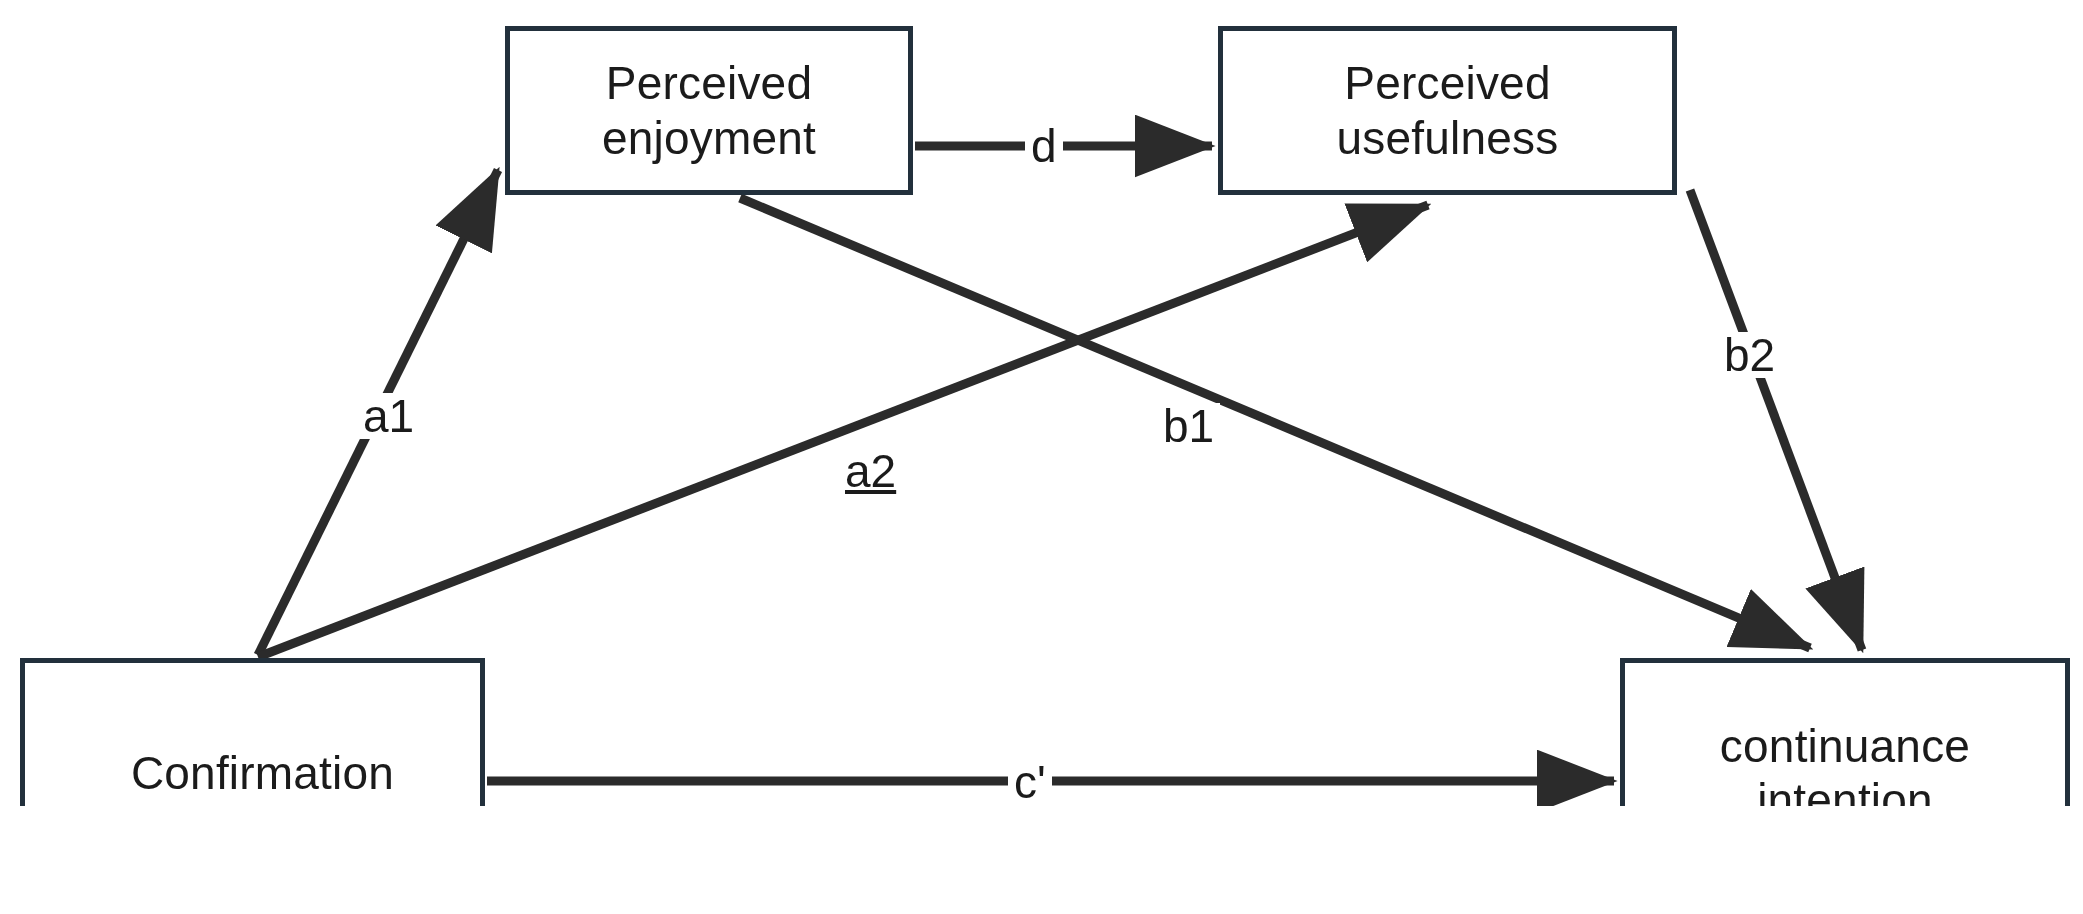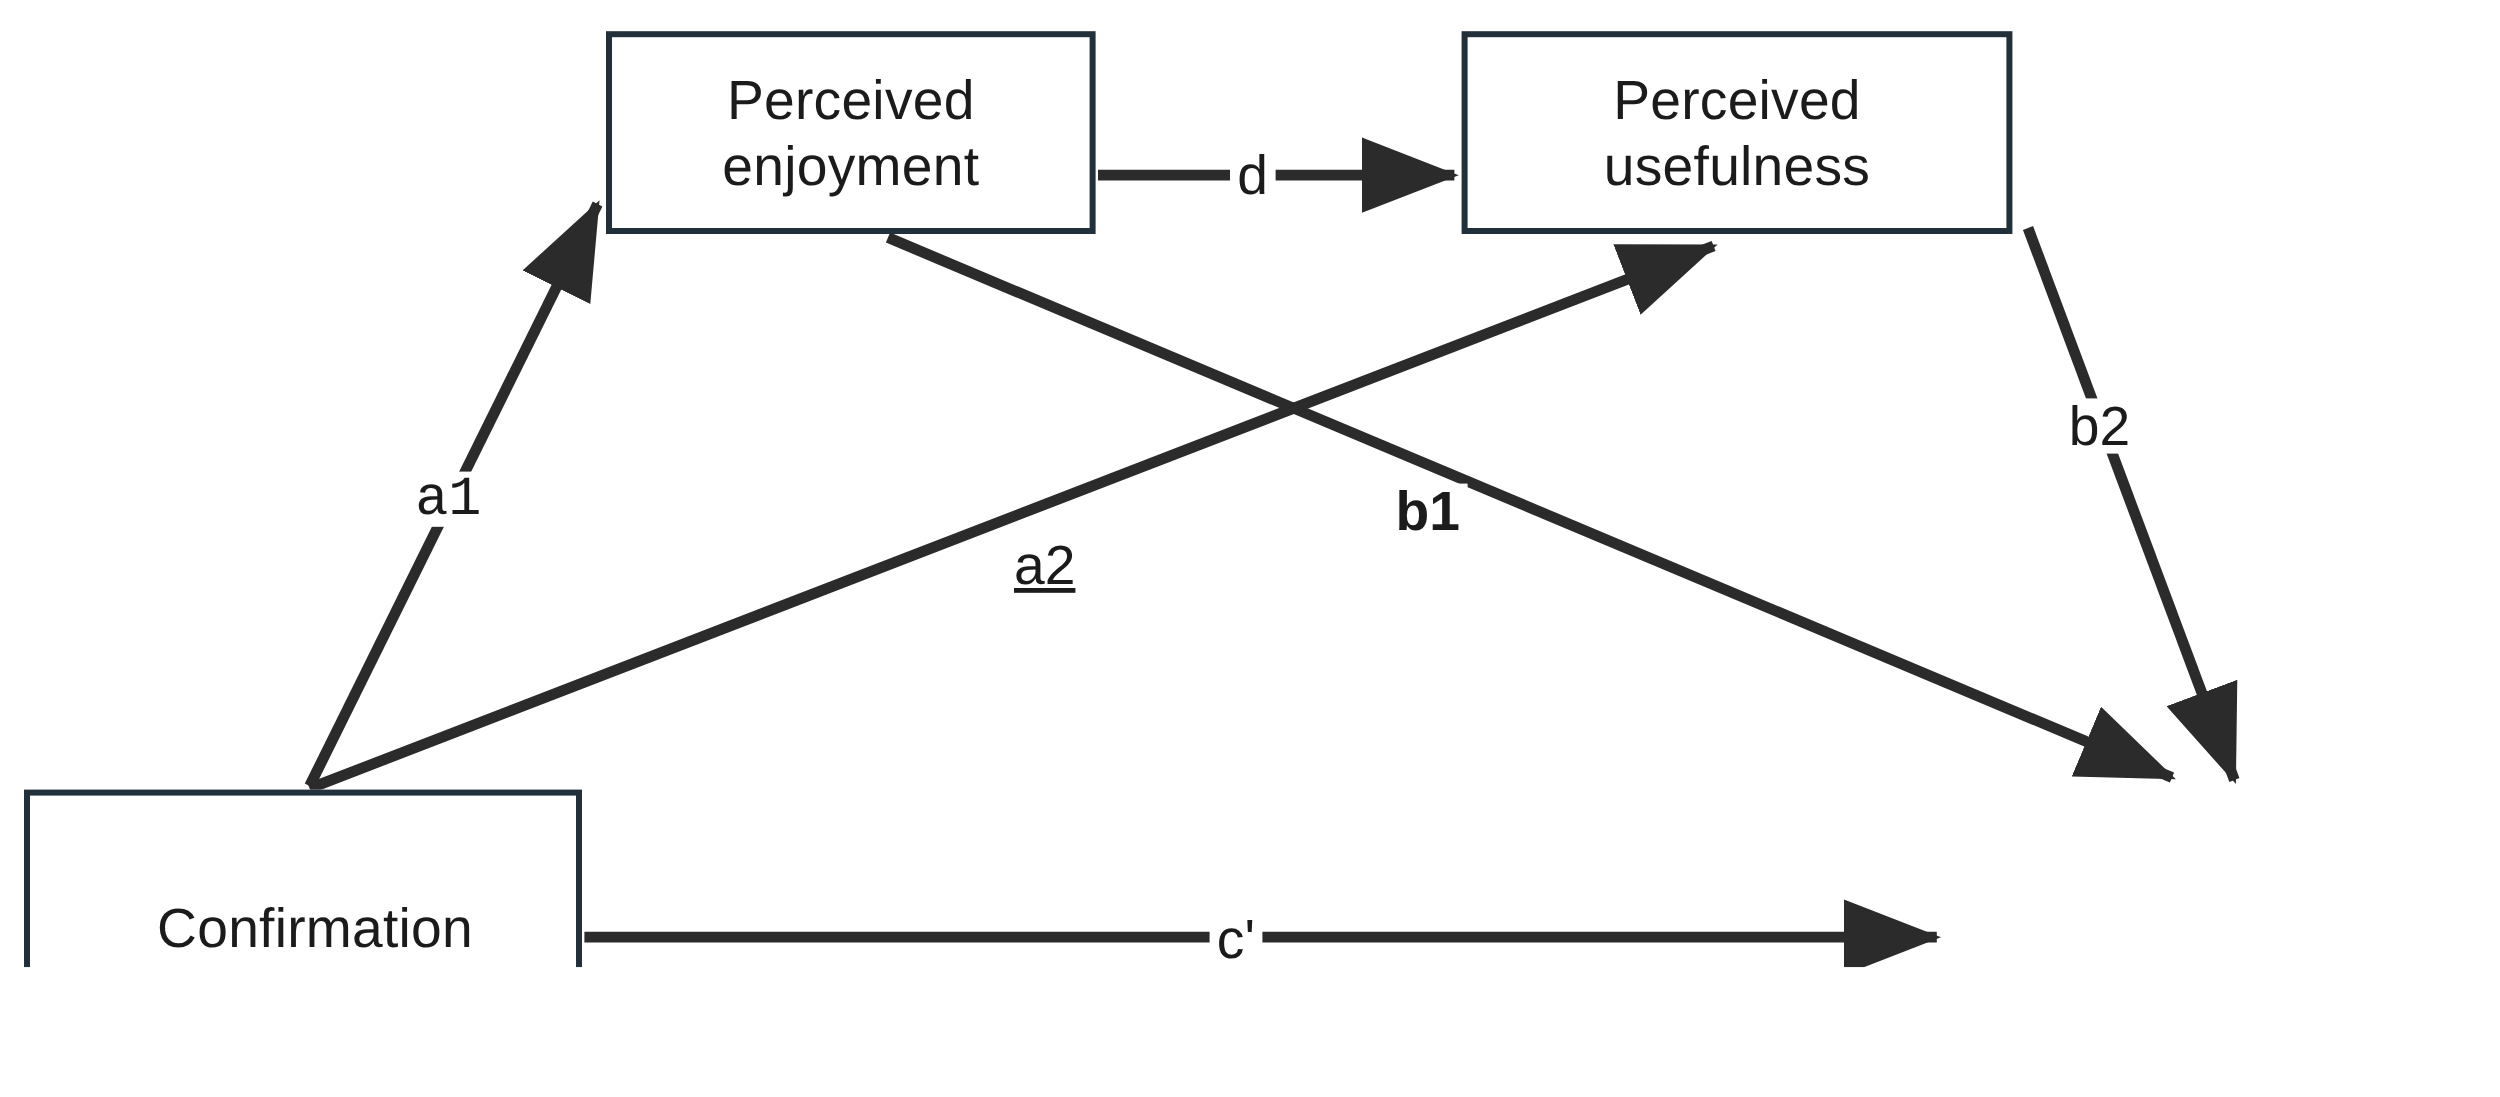--- a/index.html
+++ b/index.html
@@ -52,23 +52,23 @@
   .edge-label {
     position: absolute;
     font-size: 46px;
     color: #1b1b1b;
     background: #ffffff;
     padding: 0 6px;
     line-height: 1;
     z-index: 8;
     white-space: nowrap;
   }
-  #edge-label-a1 { left: 340px;  top: 393px; font-family: Liberation Mono, monospace; }
+  #edge-label-a1 { left: 357px;  top: 393px; }
   #edge-label-a2 { left: 839px;  top: 448px; text-decoration: underline; }
-  #edge-label-b1 { left: 1157px; top: 403px; font-weight: bold; }
+  #edge-label-b1 { left: 1157px; top: 403px; }
   #edge-label-b2 { left: 1718px; top: 332px; }
   #edge-label-d  { left: 1025px; top: 123px; }
   #edge-label-cprime { left: 1008px; top: 759px; }
 </style>
 </head>
 <body>
 
 <div id="canvas">
 
   <svg id="paths" viewBox="0 0 2083 914" xmlns="http://www.w3.org/2000/svg">
@@ -98,20 +98,24 @@
 
   <div class="node" id="node-perceived-usefulness">
     <span class="node-label">Perceived
 usefulness</span>
   </div>
 
   <div class="node" id="node-confirmation">
     <span class="node-label">Confirmation</span>
   </div>
 
+  <div class="node" id="node-continuance-intention">
+    <span class="node-label">continuance
+intention</span>
+  </div>
 
   <span class="edge-label" id="edge-label-a1">a1</span>
   <span class="edge-label" id="edge-label-a2">a2</span>
   <span class="edge-label" id="edge-label-b1">b1</span>
   <span class="edge-label" id="edge-label-b2">b2</span>
   <span class="edge-label" id="edge-label-d">d</span>
   <span class="edge-label" id="edge-label-cprime">c'</span>
 
 </div>
 

